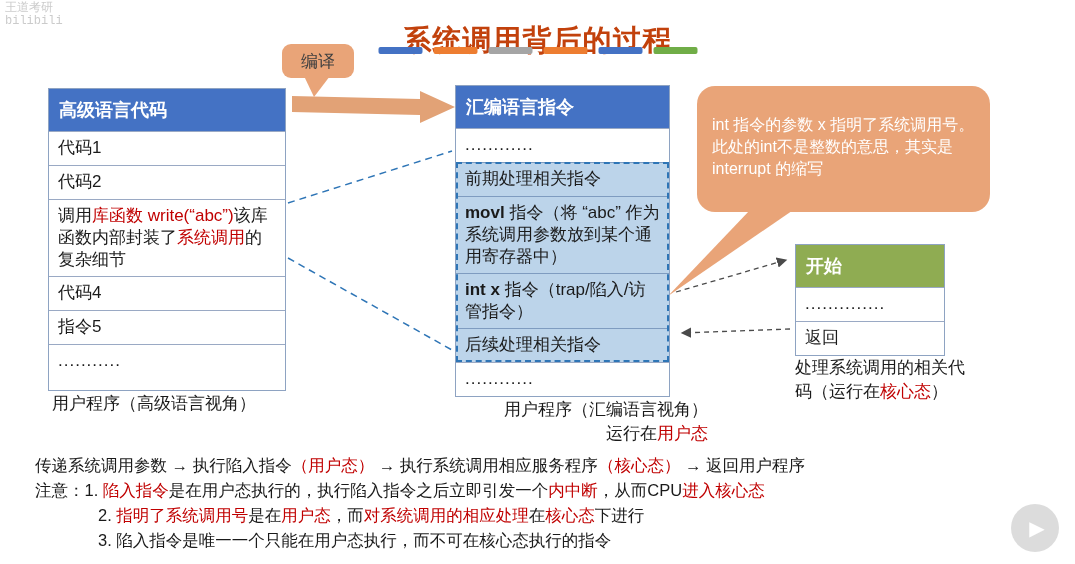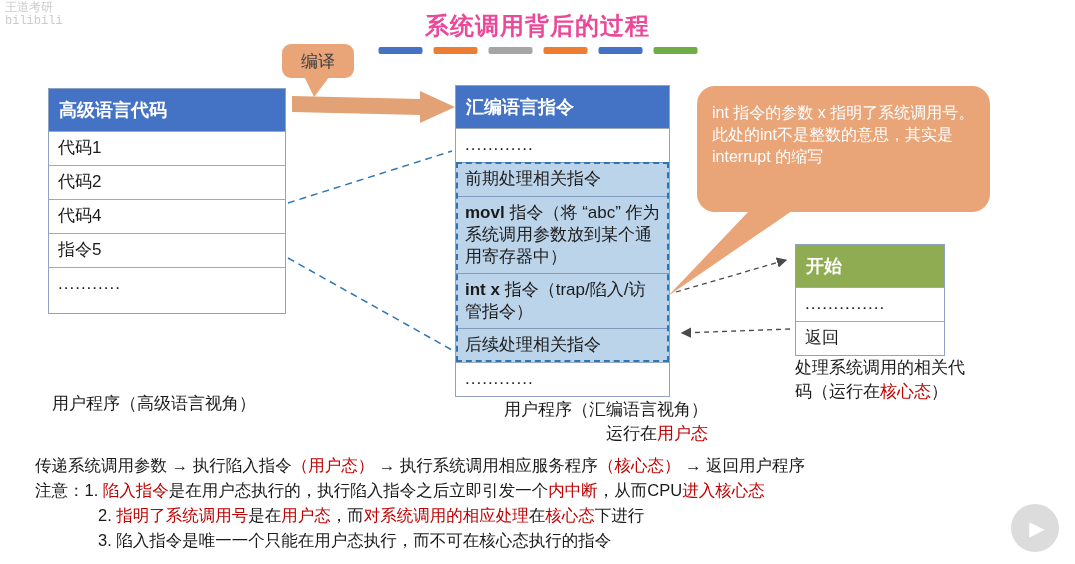--- a/index.html
+++ b/index.html
@@ -1,19 +1,19 @@
 <!DOCTYPE html>
 <html><head>
 <meta charset="utf-8">
 <style>
   html,body{margin:0;padding:0;background:#ffffff;}
   .stage{position:relative;width:1075px;height:564px;background:#ffffff;overflow:hidden;
          font-family:"Liberation Sans","DejaVu Sans",sans-serif;color:#1a1a1a;}
-  .title{position:absolute;top:6px;left:0;right:0;margin:4px;text-align:center;
-         font-size:24px;font-weight:bold;color:#ec4899;letter-spacing:1px;}
+  .title{position:absolute;top:6px;left:0;right:0;margin:15px;text-align:center;
+         font-size:29px;font-weight:bold;color:#c2410c;letter-spacing:1px;}
   .bars{position:absolute;top:47px;left:50%;transform:translateX(-50%);display:flex;gap:11px;}
   .bar{width:44px;height:7px;border-radius:2px;display:inline-block;}
   .watermark{position:absolute;top:2px;left:5px;font-size:12px;line-height:13px;
              color:#c9c9c9;opacity:.95;z-index:5;font-family:Liberation Mono, monospace;}
   svg.overlay{position:absolute;left:0;top:0;width:1075px;height:564px;pointer-events:none;}
   .blue-dash{stroke:#2E75B6;stroke-width:1.5;stroke-dasharray:7 5;fill:none;}
   .gray-dash{stroke:#4a4a4a;stroke-width:1.3;stroke-dasharray:5 4;fill:none;}
 
   .table{position:absolute;background:#fff;border:1px solid #8EA3C2;box-sizing:border-box;}
   .hdr{background:#4472C4;color:#fff;font-weight:bold;font-size:18px;padding:9px 10px;line-height:24px;}
@@ -29,21 +29,21 @@
   .hl .row{border-top-color:#7F9CC0;}
   .row-intx{min-height:52px;}
 
   .caption{position:absolute;font-size:17px;color:#1a1a1a;}
   .cap-left{left:52px;top:392px;}
   .cap-mid{left:418px;top:398px;width:290px;text-align:right;line-height:24px;}
   .cap-right{left:795px;top:356px;width:172px;line-height:24px;}
 
   .bubble{position:absolute;left:697px;top:86px;width:293px;min-height:126px;box-sizing:border-box;
           background:#E9A478;border-radius:18px;color:#ffffff;font-size:16px;line-height:22px;
-          padding:16px 15px;z-index:2;}
+          padding:28px 15px;z-index:2;}
   .compile{position:absolute;left:282px;top:44px;width:72px;height:34px;box-sizing:border-box;
            background:#E9A478;border-radius:9px;color:#404040;font-size:17px;
            display:flex;align-items:center;justify-content:center;z-index:2;}
 
   .notes{position:absolute;left:35px;top:453px;width:1025px;font-size:16.5px;line-height:25px;}
   .indent{padding-left:63px;}
   .seg-r{color:#C00000;}
   .seg-b{font-weight:bold;}
 
   .play-btn{position:absolute;right:16px;bottom:12px;width:48px;height:48px;border-radius:50%;
@@ -90,20 +90,21 @@
     <line class="gray-dash" x1="676" y1="292" x2="786" y2="260" marker-end="url(#arrG)"></line>
     <line class="gray-dash" x1="790" y1="329" x2="682" y2="333" marker-end="url(#arrG)"></line>
   </svg>
 
   <div class="compile">编译</div>
 
   <div class="table tbl-left">
     <div class="hdr">高级语言代码</div>
     <div class="row"><span>代码1</span></div>
     <div class="row"><span>代码2</span></div>
+    <div class="row"><span>调用</span><span class="seg-r">库函数</span><span class="seg-r"> write(“abc”)</span><span>该库函数内部封装了</span><span class="seg-r">系统调用</span><span>的复杂细节</span></div>
     <div class="row"><span>代码4</span></div>
     <div class="row"><span>指令5</span></div>
     <div class="row row-dots"><span>...........</span></div>
   </div>
   <div class="caption cap-left">用户程序（高级语言视角）</div>
 
   <div class="table tbl-mid">
     <div class="hdr">汇编语言指令</div>
     <div class="row row-dots">............</div>
     <div class="hl">

